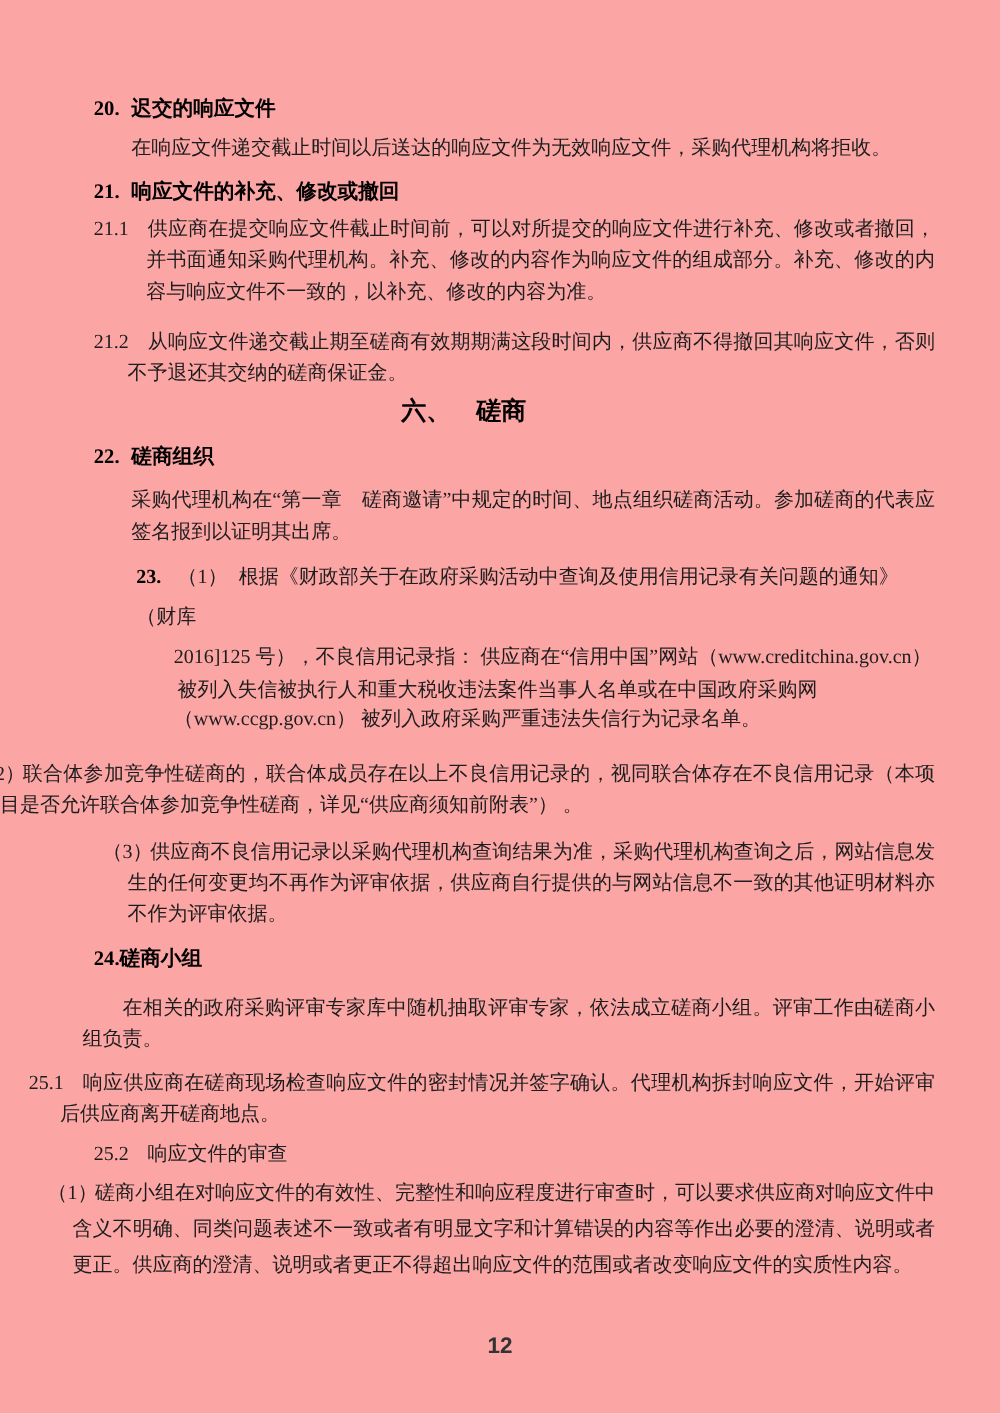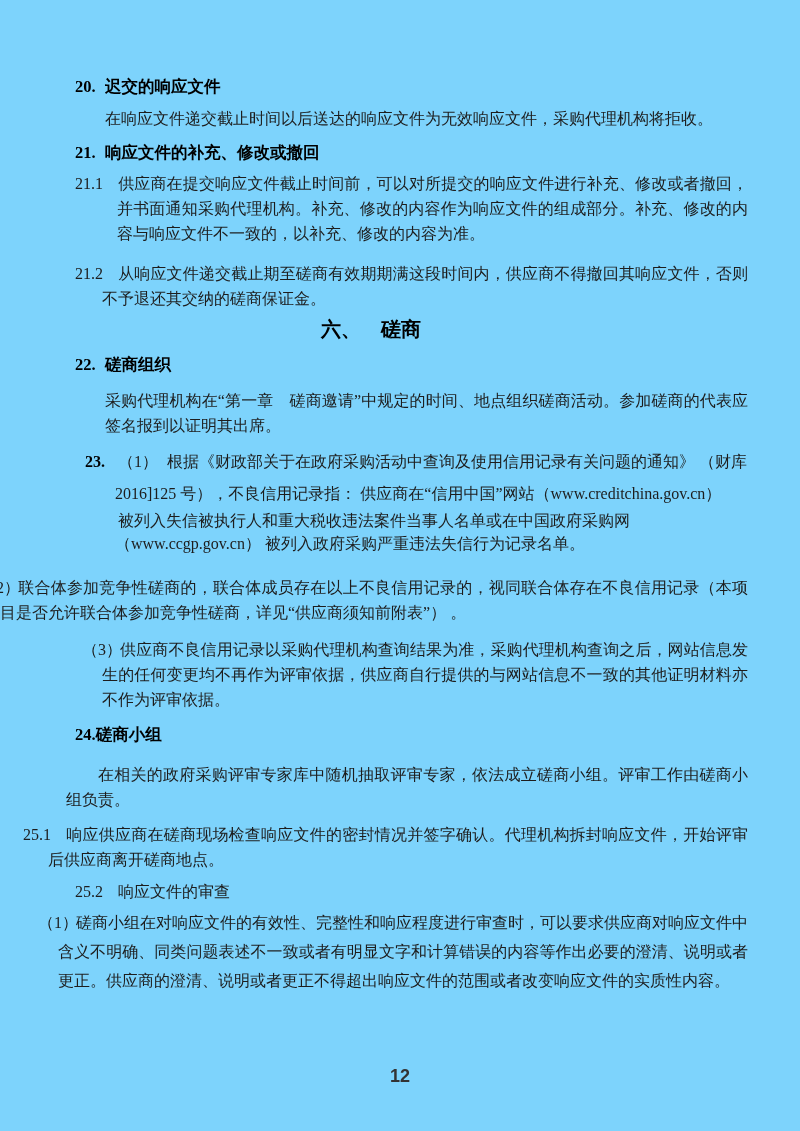--- a/index.html
+++ b/index.html
@@ -1,20 +1,20 @@
 <!DOCTYPE html>
 <html><head>
 <meta charset="utf-8">
 <style>
   * { margin:0; padding:0; box-sizing:border-box; }
   html,body { background:#ffffff; }
   .page {
     position:relative;
     width:800px; height:1131px;
-    background:#7dd3fc;
+    background:#fca5a5;
     overflow:hidden;
     font-family:"Liberation Serif","DejaVu Serif",serif;
     color:#1d1d1d;
     font-size:16px;
     line-height:25px;
   }
   .heading {
     font-weight:bold; color:#000;
     font-size:16.5px; line-height:25px;
   }
@@ -27,21 +27,21 @@
 
   #b-h20   { margin:74px 52px 0 75px; }
   #b-p20   { margin:7px 52px 0 105px; }
   #b-h21   { margin:9px 52px 0 75px; }
   #b-i211  { margin:6px 52px 0 0; padding-left:117px; text-indent:-42px; }
   #b-i212  { margin:15px 52px 0 0; padding-left:102px; text-indent:-27px; }
   #b-ch6   { margin:3px 0 0 0; padding-right:58px; text-align:center;
              font-weight:bold; color:#000; font-size:20px; line-height:30px; }
   #b-h22   { margin:8px 52px 0 75px; }
   #b-p22   { margin:11px 52px 0 105px; }
-  #b-s23   { margin:8px 52px 0 0; }
+  #b-s23   { margin:8px 52px 0 0;padding-left:24px; }
   .l23-1   { margin-left:85px;  line-height:32px; }
   .l23-1 .n23 { font-weight:bold; color:#000; display:inline-block; width:33px; }
   .l23-1 .lab23 { display:inline-block; width:49px; }
   .l23-2   { margin-left:115px; line-height:31px; }
   .l23-3   { margin-left:118px; line-height:23px; }
   .l23-4   { margin-left:115px; line-height:23px; }
   #b-i2    { margin:20px 52px 0 0; text-indent:-20px; }
   #b-i3    { margin:12px 52px 0 0; padding-left:102px; text-indent:-20px; }
   #b-h24   { margin:10px 52px 0 75px; }
   #b-p24   { margin:15px 52px 0 66px; text-indent:32px; }

